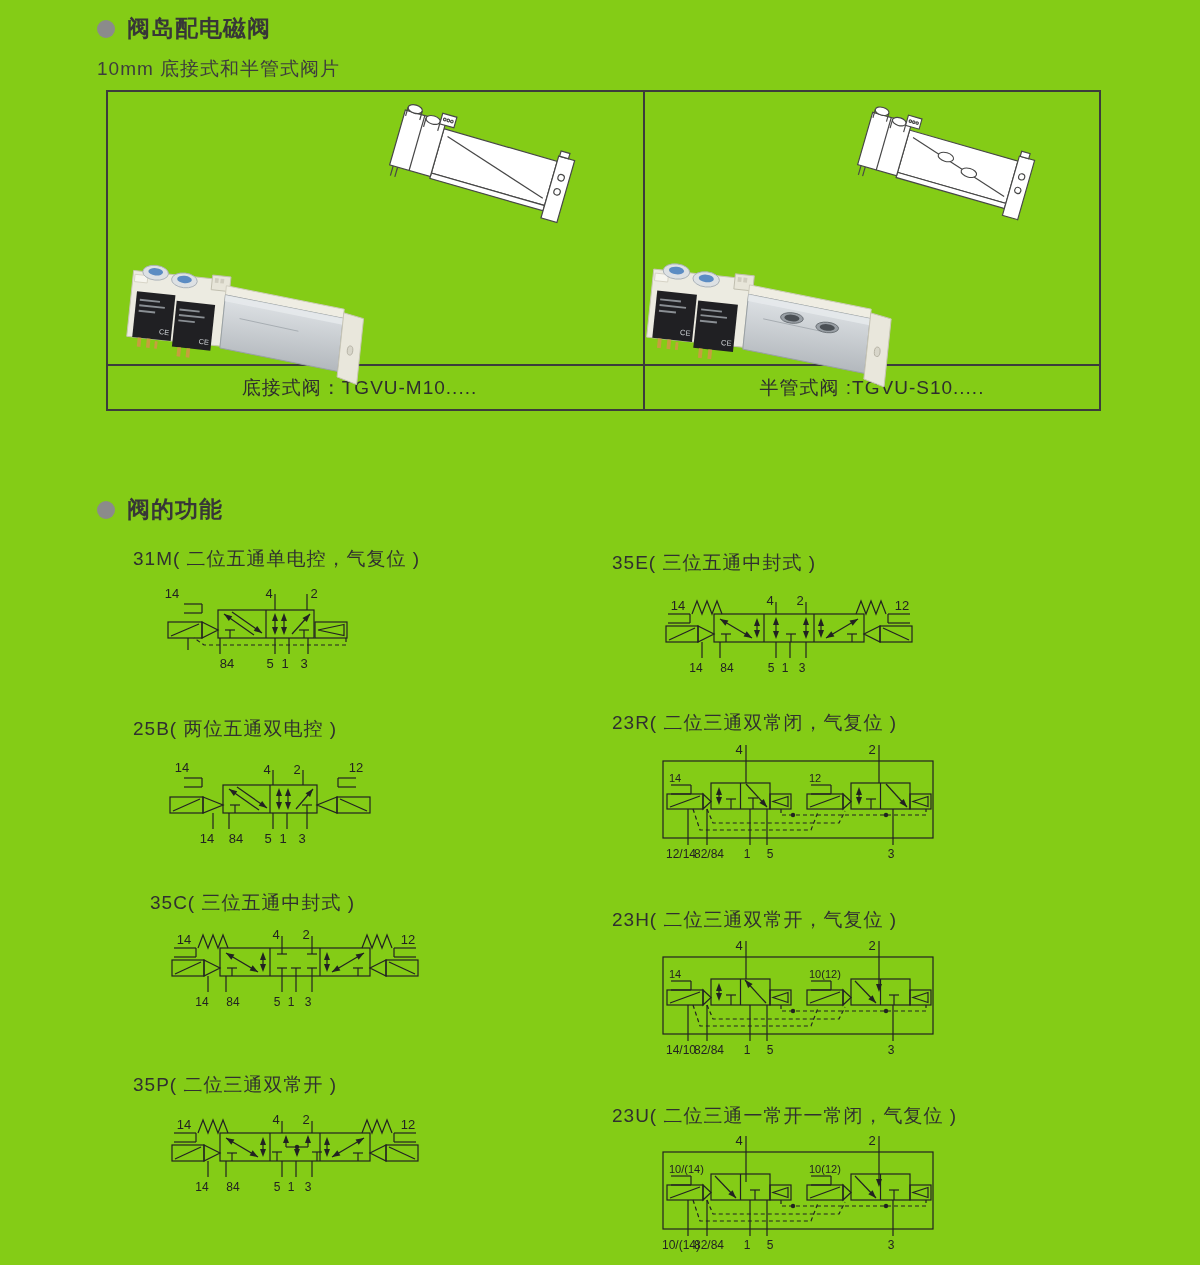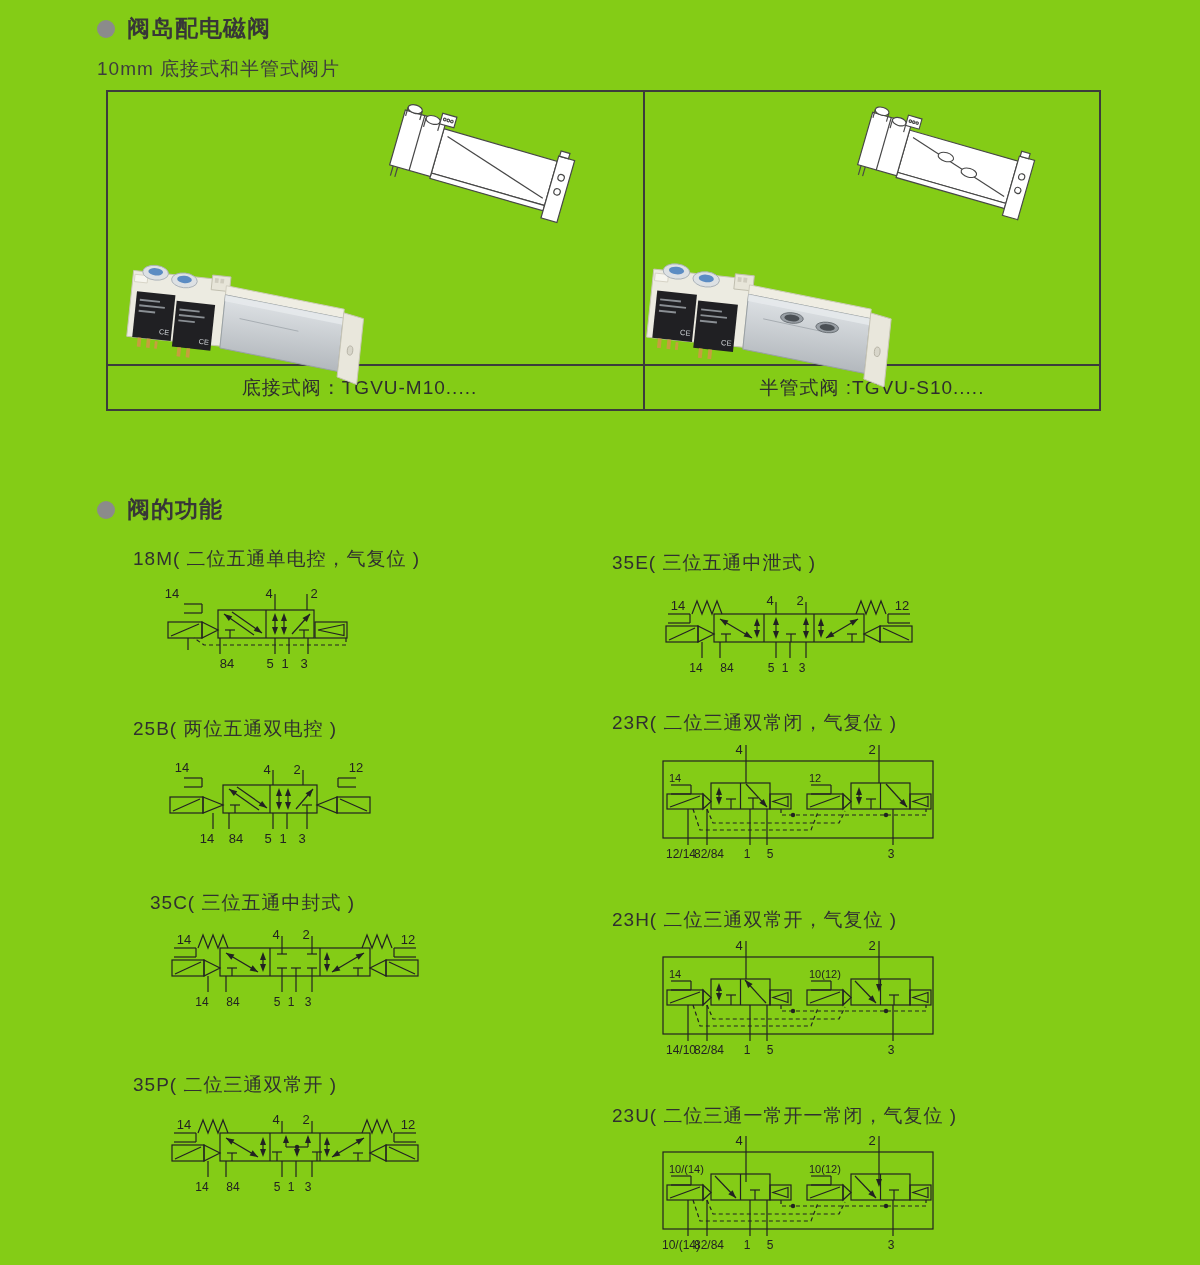--- a/index.html
+++ b/index.html
@@ -43,22 +43,22 @@
       <div class="vt-cell caption">底接式阀：TGVU-M10.....</div>
       <div class="vt-cell right caption">半管式阀 :TGVU-S10.....</div>
     </div>
   </div>
 
   <div class="sec-header" style="top:494px">
     <span class="bullet"></span>
     <span class="sec-title">阀的功能</span>
   </div>
 
-  <div class="diag-label" style="left:133px;top:546px">18M( 二位五通单电控，气复位 )</div>
-  <div class="diag-label" style="left:612px;top:550px">35E( 三位五通中泄式 )</div>
+  <div class="diag-label" style="left:133px;top:546px">31M( 二位五通单电控，气复位 )</div>
+  <div class="diag-label" style="left:612px;top:550px">35E( 三位五通中封式 )</div>
   <div class="diag-label" style="left:133px;top:716px">25B( 两位五通双电控 )</div>
   <div class="diag-label" style="left:612px;top:710px">23R( 二位三通双常闭，气复位 )</div>
   <div class="diag-label" style="left:150px;top:890px">35C( 三位五通中封式 )</div>
   <div class="diag-label" style="left:612px;top:907px">23H( 二位三通双常开，气复位 )</div>
   <div class="diag-label" style="left:133px;top:1072px">35P( 二位三通双常开 )</div>
   <div class="diag-label" style="left:612px;top:1103px">23U( 二位三通一常开一常闭，气复位 )</div>
 
   <svg class="art" width="1200" height="1265" viewBox="0 0 1200 1265">
     <defs>
       <linearGradient id="gSilver" x1="0" y1="0" x2="0" y2="1">

